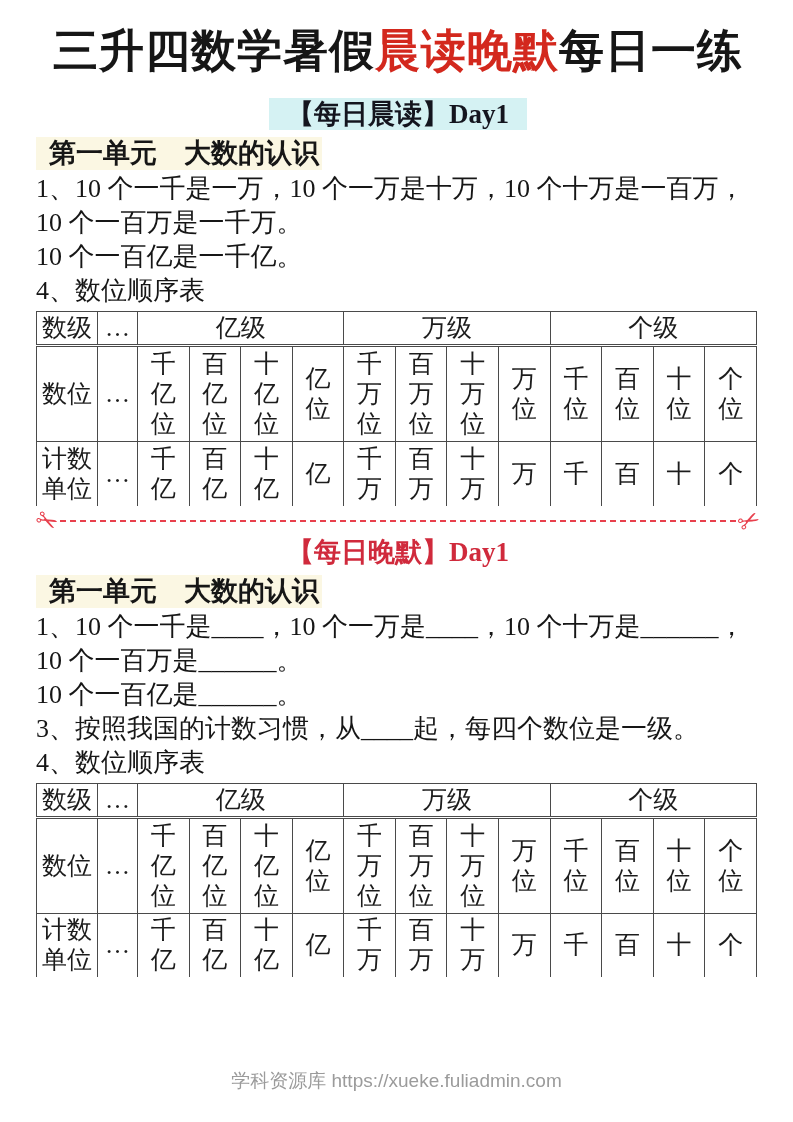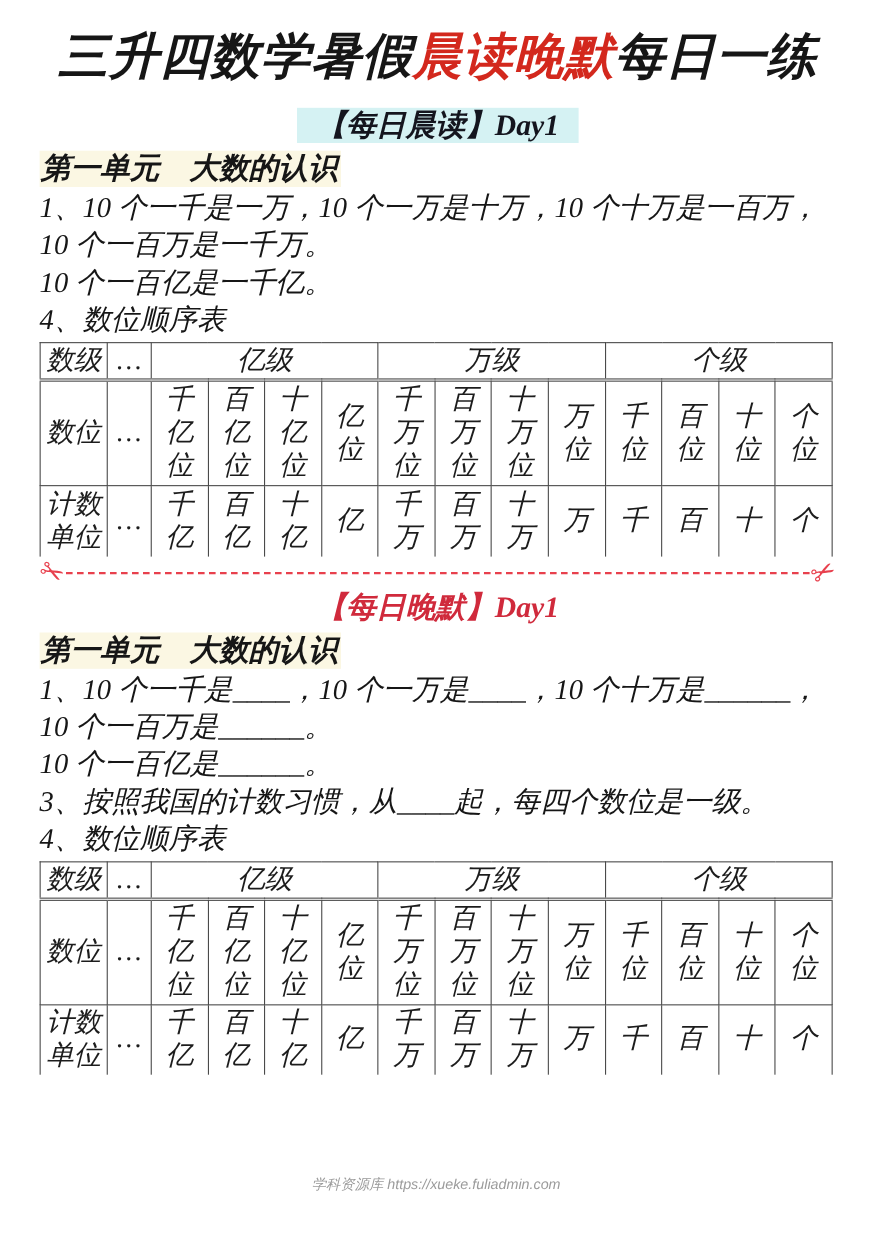--- a/index.html
+++ b/index.html
@@ -6,21 +6,20 @@
   html, body { background: #ffffff; }
   .page {
     position: relative;
     width: 793px;
     height: 1122px;
     background: #ffffff;
     overflow: hidden;
     font-family: "Liberation Serif", "DejaVu Serif", serif;
     color: #161616;
     padding: 20px 33px 0 36px;
-    font-style: italic;
   }
   .title {
     text-align: center;
     font-size: 45px;
     line-height: 62px;
     font-weight: bold;
     letter-spacing: 1px;
     margin-bottom: 16px;
     white-space: nowrap;
   }
@@ -39,21 +38,21 @@
     padding: 1px 18px;
   }
   .day-header .red-header { color: var(--evening-red, #d02a3c); padding: 1px 6px; }
   .sec {
     font-size: 27px;
     font-weight: bold;
     line-height: 30px;
     margin-bottom: 4px;
     white-space: nowrap;
   }
-  .sec .hl-yellow { background: var(--yellow-highlight, #fbf7e3); padding: 1px 3px 2px 1px; }
+  .sec .hl-yellow { background: var(--yellow-highlight, #fbf7e3); padding: 1px 3px 2px 13px; }
   .line {
     font-size: 26px;
     line-height: 34px;
     white-space: nowrap;
   }
   
   table.ztable {
     border-collapse: collapse;
     table-layout: fixed;
     width: 721px;
@@ -96,21 +95,21 @@
     line-height: 26px;
   }
   .scissor.left  { display: inline-block; transform: rotate(28deg); }
   .scissor.right { display: inline-block; transform: rotate(-28deg); }
   .watermark {
     position: absolute;
     top: 1068px;
     left: 0;
     width: 100%;
     text-align: center;
-    font-size: 13px;
+    font-size: 19px;
     color: #9b9b9b;
     font-family: "Liberation Sans", "DejaVu Sans", sans-serif;
     background: transparent;
   }
 </style>
 </head>
 <body>
 
 <div class="page">
 

